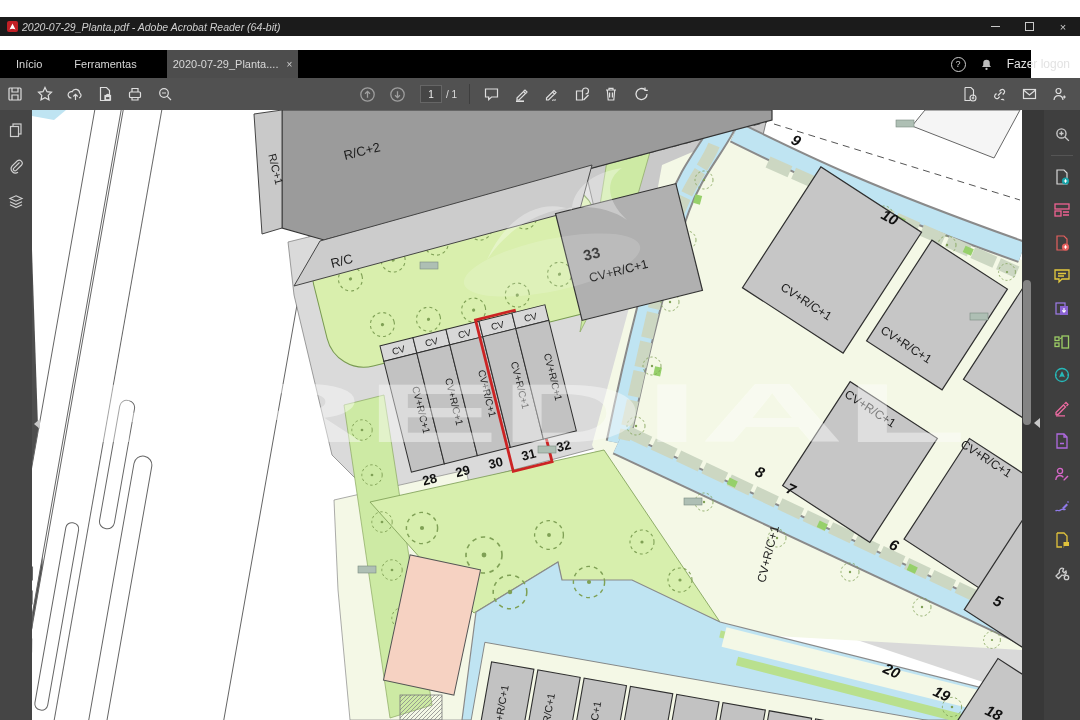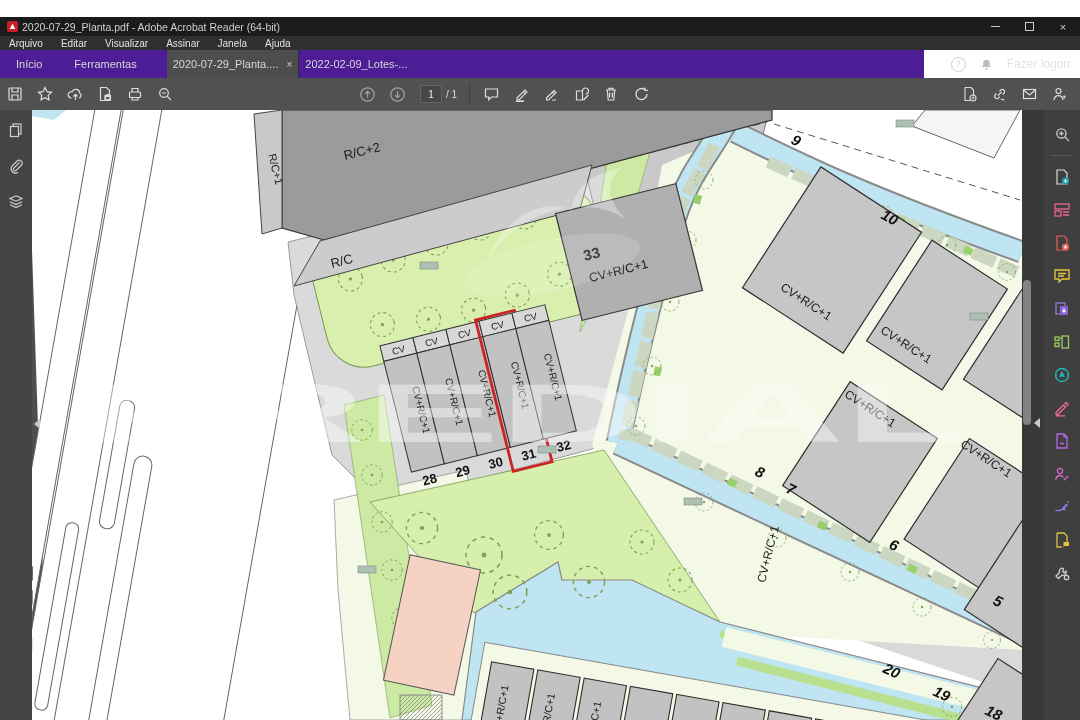--- a/index.html
+++ b/index.html
@@ -1,27 +1,27 @@
 <!DOCTYPE html>
 <html><head>
 <meta charset="utf-8">
 <style>
   html,body{margin:0;padding:0;background:#fff;font-family:"Liberation Sans",sans-serif;}
   #stage{position:relative;width:1080px;height:720px;overflow:hidden;background:#fff;}
   .abs{position:absolute;}
   
   #titlebar{left:0;top:17px;width:1080px;height:19px;background:#1b1b1b;color:#cfcfcf;display:flex;align-items:center;font-size:10.5px;}
-  #titlebar .t{margin-left:6px;}
+  #titlebar .t{margin-left:6px;font-style:italic;}
   .winbtns{position:absolute;right:0;top:0;height:19px;display:flex;align-items:center;gap:0;}
   .winbtn{width:34px;height:19px;display:flex;align-items:center;justify-content:center;color:#c9c9c9;font-size:11px;}
   .minl{display:block;width:9px;border-top:1px solid #c9c9c9;}
   .rest{display:block;width:7px;height:7px;border:1px solid #c9c9c9;}
   #menubar{left:0;top:36px;width:1080px;height:14px;background:#2f2f2f;color:#e2e2e2;display:flex;align-items:center;font-size:10px;}
   #menubar span{padding:0 9px;cursor:default;}
-  #tabbar{left:0;top:50px;width:924px;height:28px;background:#4c1d95;color:#d8d8d8;display:flex;align-items:flex-end;font-size:11px;}
+  #tabbar{left:0;top:50px;width:1031px;height:28px;background:#000000;color:#d8d8d8;display:flex;align-items:flex-end;font-size:11px;}
   .tbitem{padding:0 16px;height:28px;display:flex;align-items:center;}
   .doctab{height:28px;display:flex;align-items:center;gap:8px;padding:0 6px;border-left:1px solid #2c2c2c;max-width:150px;white-space:nowrap;}
   .doctab.active{background:#4d4d4d;border-left:none;}
   .doctab .x{color:#cfcfcf;font-size:10px;}
   #tabright{position:absolute;right:10px;top:50px;height:28px;display:flex;align-items:center;gap:14px;color:#e3e3e3;}
   .helpcirc{width:13px;height:13px;border:1.2px solid #cfcfcf;border-radius:50%;font-size:9px;display:flex;align-items:center;justify-content:center;color:#cfcfcf;}
   #toolbar{left:0;top:78px;width:1080px;height:32px;background:#515151;border-bottom:1px solid #3a3a3a;display:flex;align-items:center;}
   .ti{width:30px;height:26px;display:flex;align-items:center;justify-content:center;border-radius:3px;}
   .tsep{width:1px;height:20px;background:#3e3e3e;margin:0 6px;}
   #pagebox{width:20px;height:16px;background:#464646;border:1px solid #666;color:#eee;font-size:10px;display:flex;align-items:center;justify-content:center;margin:0 4px 0 8px;}
@@ -54,40 +54,29 @@
     <span class="winbtn">
           <span class="minl"></span>
         </span>
     <span class="winbtn">
           <span class="rest"></span>
         </span>
     <span class="winbtn">×</span>
   </span>
 </div>
 
-<div class="abs" id="menubar">
-  <span>Arquivo</span>
-  <span>Editar</span>
-  <span>Visualizar</span>
-  <span>Assinar</span>
-  <span>Janela</span>
-  <span>Ajuda</span>
-</div>
 
 <div class="abs" id="tabbar">
   <span class="tbitem">Início</span>
   <span class="tbitem">Ferramentas</span>
   <span style="width:14px"></span>
   <span class="doctab active">
     <span>2020-07-29_Planta....</span>
     <span class="x">×</span>
   </span>
-  <span class="doctab">
-        <span>2022-02-09_Lotes-...</span>
-      </span>
 </div>
 <div class="abs" id="tabright">
   <span class="helpcirc">?</span>
   <svg width="13" height="13" viewBox="0 0 16 16">
         <path d="M8 2a4 4 0 0 1 4 4v3l1.5 2.2h-11L4 9V6a4 4 0 0 1 4-4z" fill="#bdbdbd"></path>
         <circle cx="8" cy="13.4" r="1.4" fill="#bdbdbd"></circle>
       </svg>
   <span style="font-size:12px">Fazer logon</span>
 </div>
 

